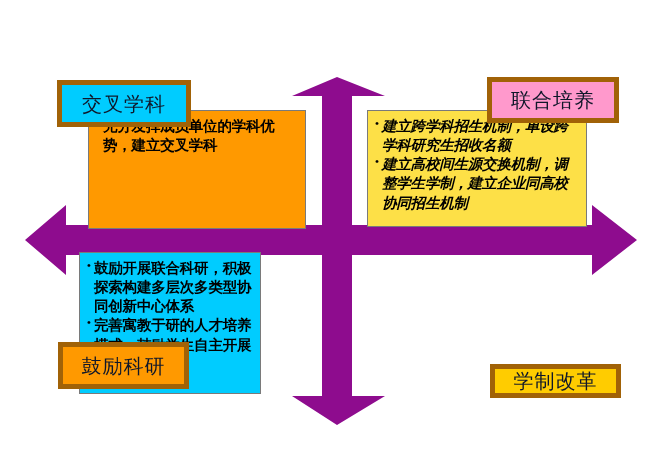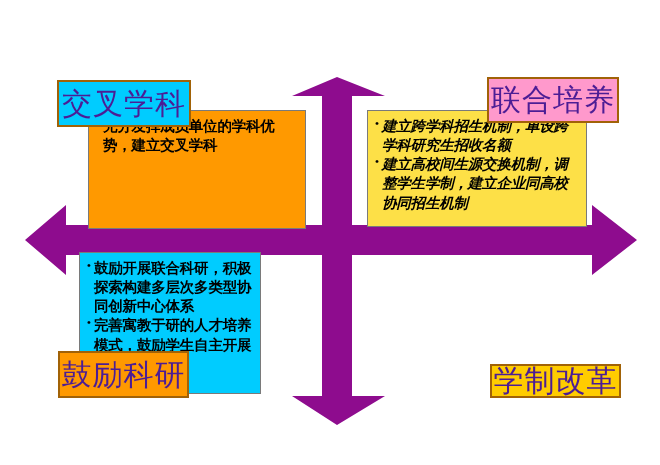--- a/index.html
+++ b/index.html
@@ -74,41 +74,41 @@
     background: #00CCFF;
   }
   #box-system-reform-content {
     left: 367px; top: 252px;  width: 222px; height: 134px;
     background: #FF99CC;
   }
 
   
   .label-box {
     position: absolute;
-    border: 2px solid #a16207;
+    border: 5px solid #a16207;
     box-sizing: border-box;
     display: flex;
     align-items: center;
     justify-content: center;
-    font-size: 30px;
+    font-size: 20px;
     line-height: 1;
-    color: #4c1d95;
+    color: #0f172a;
     letter-spacing: 1px;
     white-space: nowrap;
   }
   #label-interdisciplinary {
     left: 57px;  top: 80px;  width: 134px; height: 47px;
     background: #00CCFF;
   }
   #label-joint-training {
     left: 487px; top: 77px;  width: 132px; height: 46px;
     background: #FF99CC;
   }
   #label-research {
-    left: 58px;  top: 351px; width: 131px; height: 47px;
+    left: 58px;  top: 342px; width: 131px; height: 47px;
     background: #FF9900;
   }
   #label-system-reform {
     left: 490px; top: 364px; width: 131px; height: 34px;
     background: #FFCC00;
   }
 </style>
 </head>
 <body>
 

